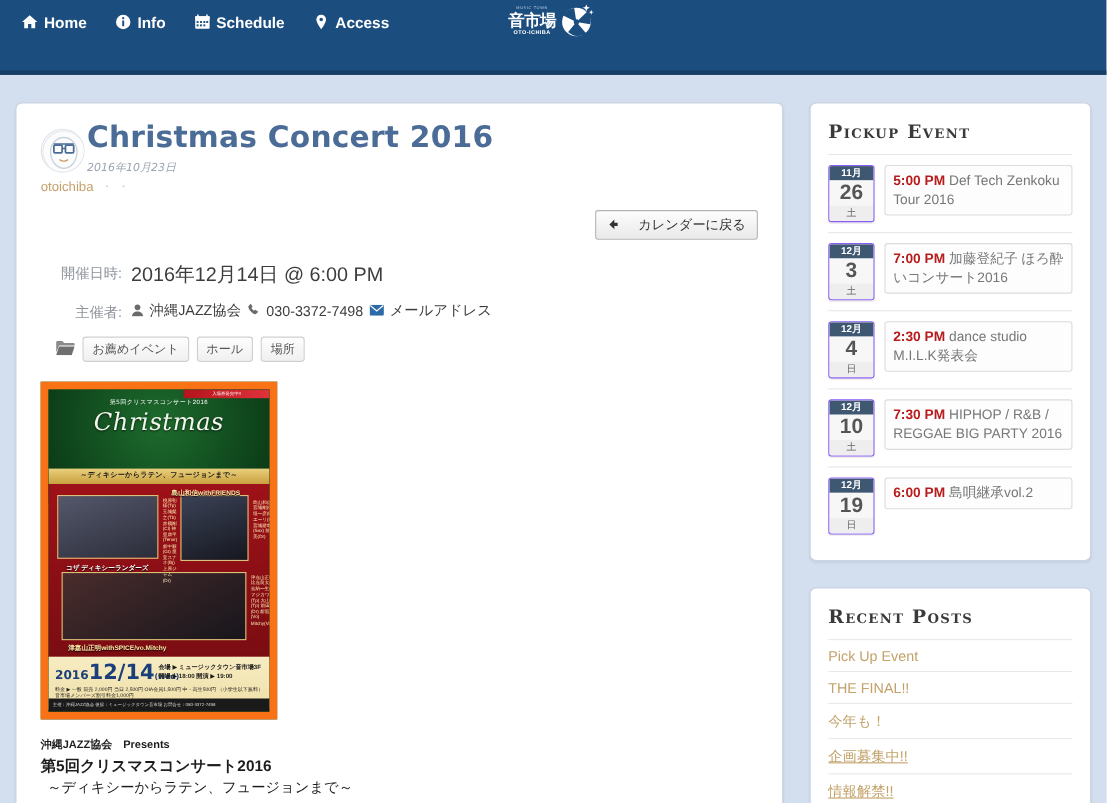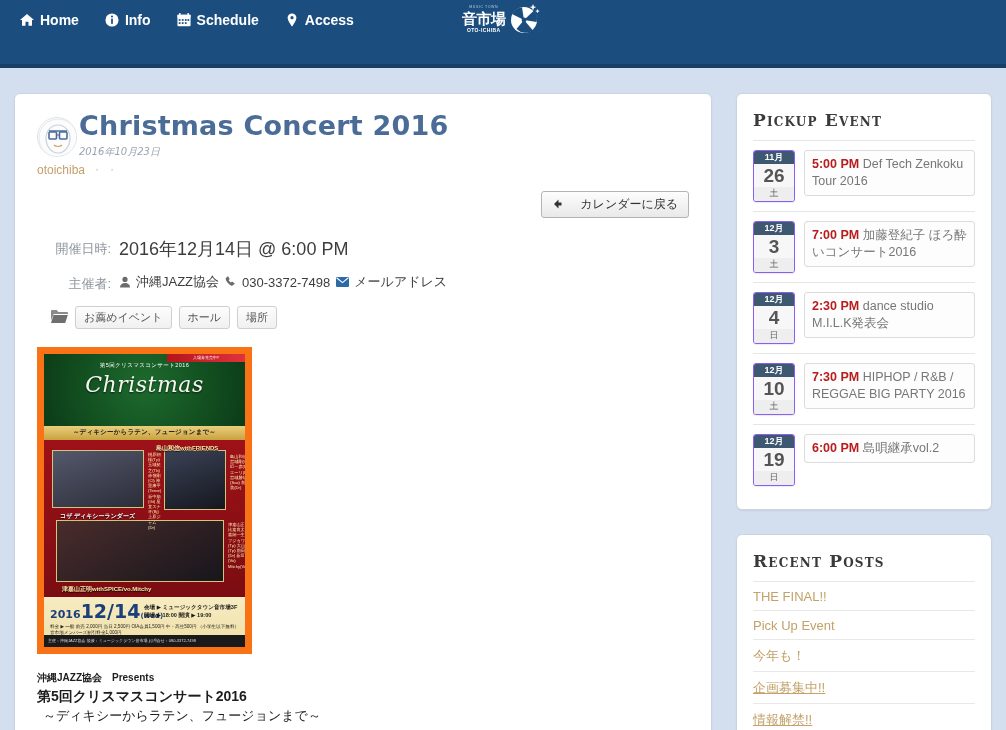--- a/index.html
+++ b/index.html
@@ -546,24 +546,24 @@
             <span class="ev-name">島唄継承vol.2</span>
           </div>
         </li>
       </ul>
     </div>
 
     <div class="card widget">
       <h2 class="widget-title">Recent Posts</h2>
       <ul class="post-list">
         <li class="post-item">
+          <a class="post-link">Pick Up Event</a>
+        </li>
+        <li class="post-item">
           <a class="post-link">THE FINAL!!</a>
-        </li>
-        <li class="post-item">
-          <a class="post-link">Pick Up Event</a>
         </li>
         <li class="post-item">
           <a class="post-link">今年も！</a>
         </li>
         <li class="post-item">
           <a class="post-link ul">企画募集中!!</a>
         </li>
         <li class="post-item">
           <a class="post-link ul">情報解禁!!</a>
         </li>

